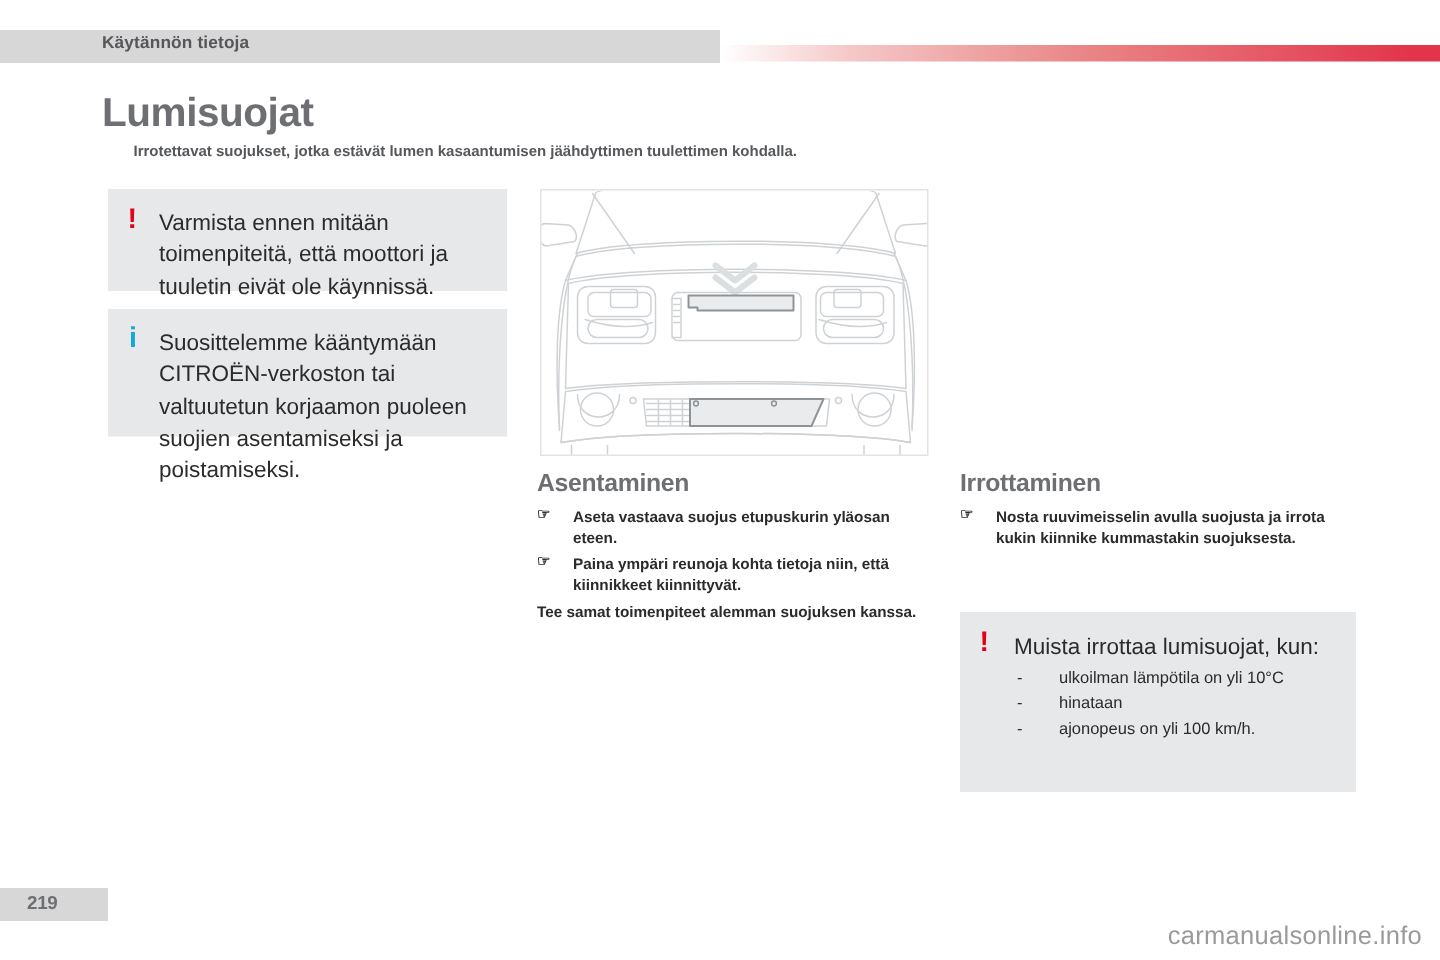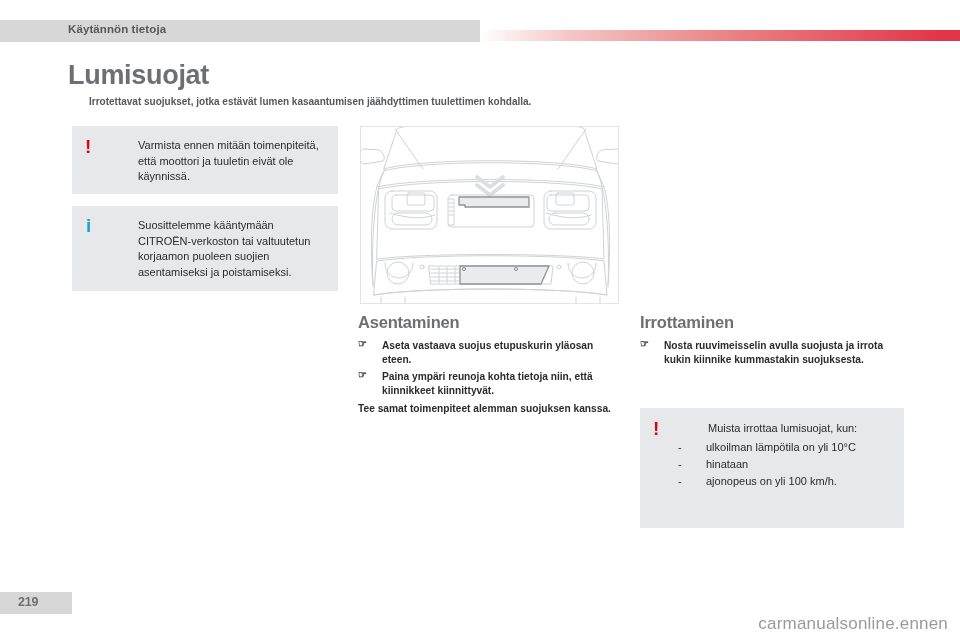--- a/index.html
+++ b/index.html
@@ -77,24 +77,23 @@
     color: #e2001a;
     font-size: 19px;
   }
   .callout .cal-icon.info {
     color: #17a6d8;
     font-size: 19px;
     left: 14px;
     top: 10px;
   }
   .callout .cal-text {
-    font-size: 11px;
+    font-size: 15px;
     color: #2b2b2b;
     line-height: 1.42;
-    margin-left: 32px;
   }
 
   #callout-warning-left { left: 72px; top: 126px; width: 266px; height: 68px; }
   #callout-info-left    { left: 72px; top: 206px; width: 266px; height: 85px; }
   #callout-warning-right{ left: 640px; top: 408px; width: 264px; height: 120px; padding-left: 36px; padding-top: 13px; }
 
   .warn-list {
     margin: 2px 0 0 0;
     padding: 0;
     list-style: none;
@@ -314,15 +313,15 @@
       </li>
       <li>
         <span class="dash">-</span>
         <span>ajonopeus on yli 100 km/h.</span>
       </li>
     </ul>
   </div>
 
   <div class="footer-band"></div>
   <div class="page-number">219</div>
-  <div class="watermark">carmanualsonline.ennen</div>
+  <div class="watermark">carmanualsonline.info</div>
 
 </div>
 
 </body></html>

